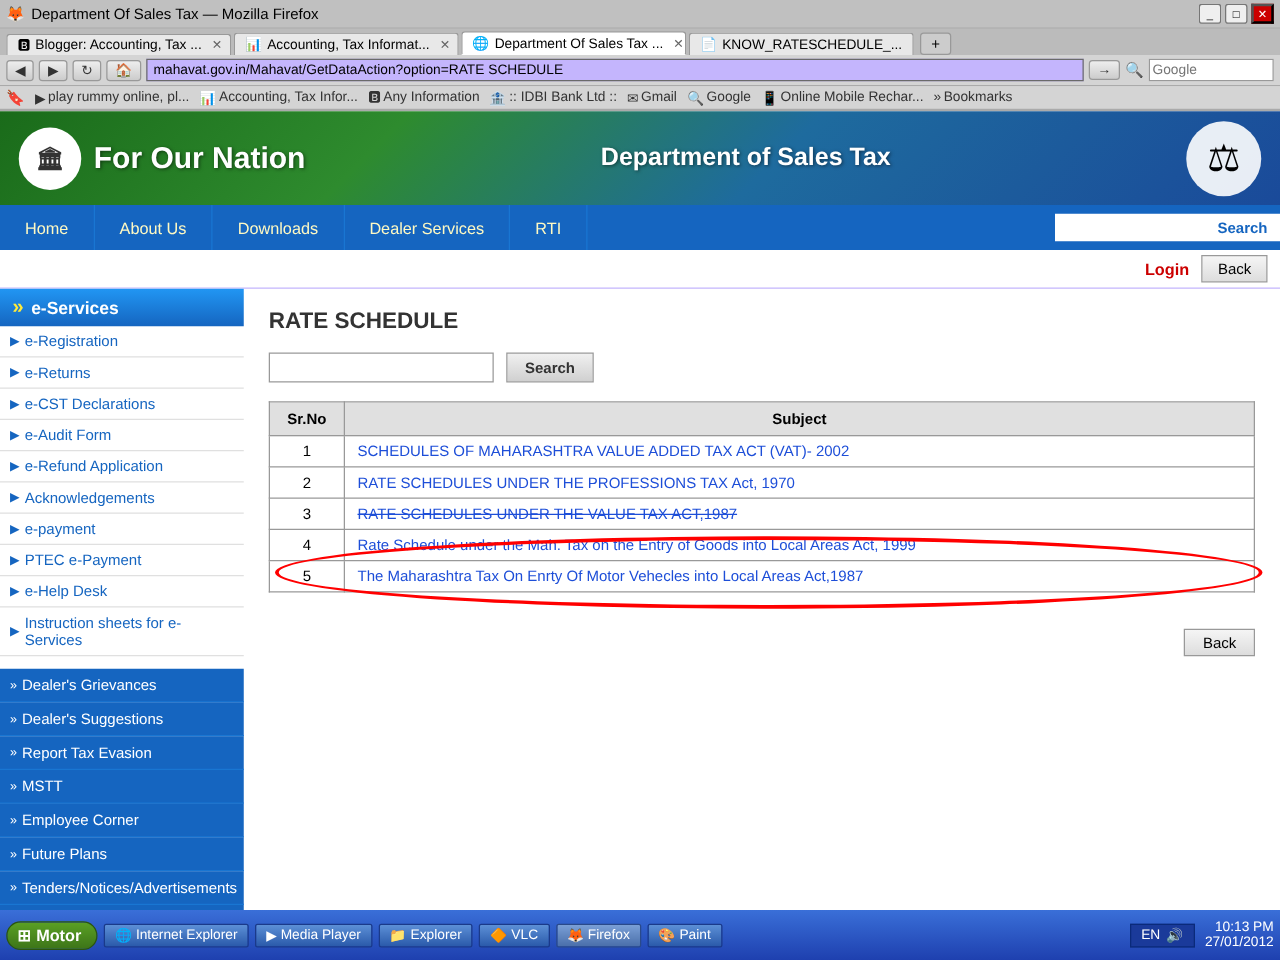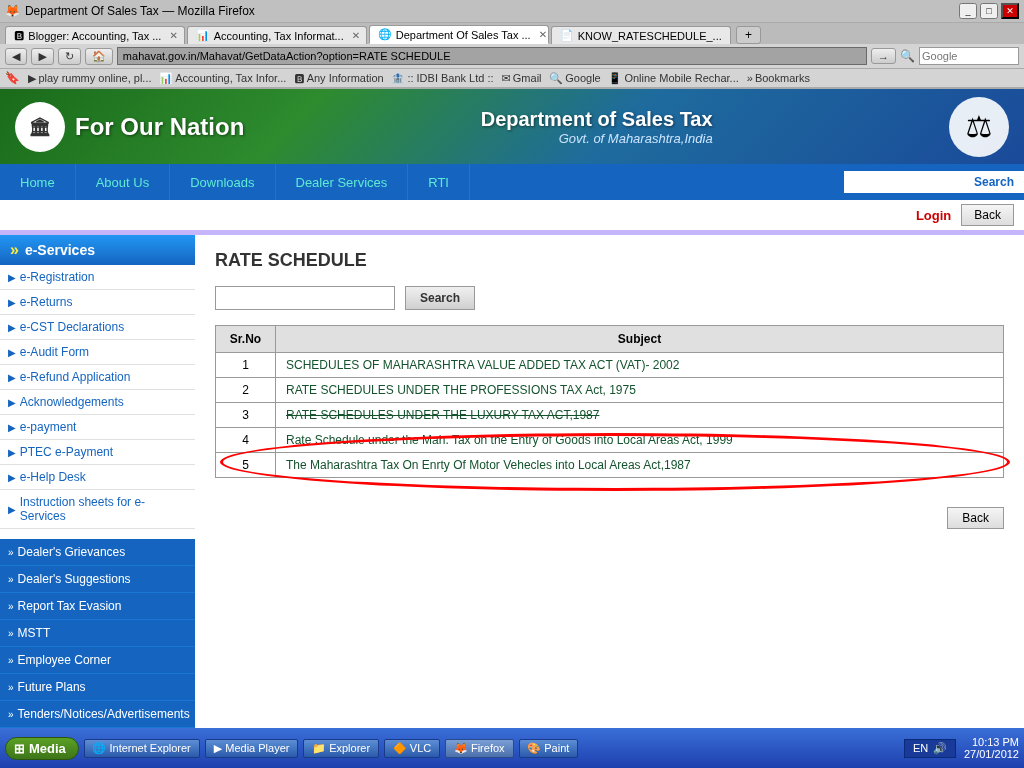--- a/index.html
+++ b/index.html
@@ -8,30 +8,30 @@
     
     .browser-chrome { background: #ddd; border-bottom: 1px solid #aaa; }
     .browser-titlebar { background: #c0c0c0; padding: 3px 5px; display: flex; align-items: center; gap: 5px; border-bottom: 1px solid #aaa; }
     .browser-tab-bar { display: flex; align-items: flex-end; padding: 2px 5px 0; background: #bbb; gap: 2px; }
     .browser-tab { background: #e8e8e8; border: 1px solid #999; border-bottom: none; padding: 2px 8px; font-size: 11px; cursor: pointer; border-radius: 3px 3px 0 0; display: flex; align-items: center; gap: 4px; max-width: 180px; white-space: nowrap; overflow: hidden; text-overflow: ellipsis; }
     .browser-tab.active { background: #fff; border-bottom: 1px solid #fff; }
     .browser-tab .tab-close { margin-left: 4px; font-size: 10px; color: #666; }
     .browser-toolbar { background: #d4d4d4; padding: 3px 5px; display: flex; align-items: center; gap: 4px; border-bottom: 1px solid #aaa; }
     .nav-btn { background: linear-gradient(to bottom, #eee, #ccc); border: 1px solid #999; border-radius: 3px; padding: 1px 6px; font-size: 11px; cursor: pointer; color: #333; }
     .nav-btn:disabled { color: #aaa; }
-    .address-bar { flex: 1; border: 1px solid #6a6a6a; padding: 2px 5px; font-size: 11px; background: #a3a3a3; }
+    .address-bar { flex: 1; border: 1px solid #6a6a6a; padding: 2px 5px; font-size: 11px; background: #c4b5fd; }
     .bookmarks-bar { background: #d4d4d4; padding: 2px 5px; display: flex; align-items: center; gap: 8px; font-size: 11px; border-bottom: 1px solid #aaa; flex-wrap: nowrap; overflow: hidden; }
     .bookmark-item { display: flex; align-items: center; gap: 2px; white-space: nowrap; color: #333; cursor: pointer; }
 
     
     .page { background: #fff; }
 
     
     .nav-bar { background: #1565c0; display: flex; align-items: stretch; height: 36px; }
-    .nav-item { color: #5eead4; padding: 0 20px; display: flex; align-items: center; font-size: 13px; cursor: pointer; border-right: 1px solid #1976d2; white-space: nowrap; }
+    .nav-item { color: #fef9c3; padding: 0 20px; display: flex; align-items: center; font-size: 13px; cursor: pointer; border-right: 1px solid #1976d2; white-space: nowrap; }
     .nav-search { margin-left: auto; display: flex; align-items: center; }
     .nav-search input { padding: 4px 6px; font-size: 12px; border: none; }
     .nav-search-btn { background: #fff; color: #1565c0; border: none; padding: 4px 10px; font-size: 12px; cursor: pointer; font-weight: bold; }
     .login-link { color: #cc0000; font-size: 13px; font-weight: bold; cursor: pointer; }
     .back-btn { background: linear-gradient(to bottom, #f5f5f5, #ddd); border: 1px solid #999; padding: 3px 12px; font-size: 12px; cursor: pointer; float: right; }
 
     
     .main-layout { display: flex; min-height: 480px; }
 
     
@@ -50,21 +50,21 @@
     .page-title { font-size: 18px; font-weight: bold; color: #333; margin-bottom: 15px; }
     .search-area { display: flex; align-items: center; gap: 10px; margin-bottom: 15px; }
     .search-input { border: 1px solid #999; padding: 4px 8px; width: 180px; font-size: 12px; }
     .search-btn { background: linear-gradient(to bottom, #f0f0f0, #d0d0d0); border: 1px solid #999; padding: 4px 14px; font-size: 12px; cursor: pointer; color: #333; font-weight: bold; }
 
     
     .data-table { width: 100%; border-collapse: collapse; margin-bottom: 29px; }
     .data-table th { background: #e0e0e0; border: 1px solid #999; padding: 6px 10px; text-align: center; font-size: 12px; }
     .data-table td { border: 1px solid #999; padding: 5px 10px; font-size: 12px; }
     .data-table td.sr-col { text-align: center; width: 60px; }
-    .data-table td a { color: #14532d; text-decoration: none; }
+    .data-table td a { color: #1d4ed8; text-decoration: none; }
 
     
     .table-wrapper { position: relative; }
     .red-oval { position: absolute; border: 3px solid red; border-radius: 50%; pointer-events: none; }
 
     
     .back-btn-bottom { display: flex; justify-content: flex-end; margin-top: 10px; }
     .back-btn2 { background: linear-gradient(to bottom, #f5f5f5, #ddd); border: 1px solid #999; padding: 3px 14px; font-size: 12px; cursor: pointer; }
 
     
@@ -149,40 +149,39 @@
     <div style="display:flex;align-items:center;gap:10px;">
       <div style="width:50px;height:50px;border-radius:50%;background:#fff;display:flex;align-items:center;justify-content:center;font-size:9px;color:#333;text-align:center;font-weight:bold;overflow:hidden;">
         <span style="font-size:18px;">🏛</span>
       </div>
       <div>
         <div style="color:#fff;font-size:24px;font-weight:bold;text-shadow:1px 1px 3px rgba(0,0,0,0.5);">For Our Nation</div>
       </div>
     </div>
     <div style="text-align:right;">
       <div style="color:#fff;font-size:20px;font-weight:bold;text-shadow:1px 1px 3px rgba(0,0,0,0.5);">Department of Sales Tax</div>
-      <div style="color:#cce5ff;font-size:13px;font-style:italic;">Govt. of Maharashtra,India</div>
     </div>
     <div style="width:60px;height:60px;border-radius:50%;background:rgba(255,255,255,0.9);display:flex;align-items:center;justify-content:center;">
       <span style="font-size:30px;">⚖</span>
     </div>
   </div>
 
   <div class="nav-bar">
     <div class="nav-item">Home</div>
     <div class="nav-item">About Us</div>
     <div class="nav-item">Downloads</div>
     <div class="nav-item">Dealer Services</div>
     <div class="nav-item">RTI</div>
     <div class="nav-search">
       <input type="text" style="padding: 4px 6px; font-size: 12px; border: none; width: 120px;" placeholder="">
       <button class="nav-search-btn">Search</button>
     </div>
   </div>
 
-  <div style="display:flex;justify-content:flex-end;align-items:center;padding:4px 10px;background:#fff;border-bottom:5px solid #c4b5fd;">
+  <div style="display:flex;justify-content:flex-end;align-items:center;padding:4px 10px;background:#fff;border-bottom:1px solid #c4b5fd;">
     <span class="login-link" style="margin-right:10px;">Login</span>
     <button class="back-btn">Back</button>
   </div>
 
   <div class="main-layout">
 
     <div class="sidebar">
       <div class="sidebar-section">
         <div class="sidebar-header">
           <span style="color:#ffeb3b;font-size:16px;">»</span>
@@ -282,25 +281,25 @@
               <th>Subject</th>
             </tr>
           </thead>
           <tbody>
             <tr>
               <td class="sr-col">1</td>
               <td><a href="#">SCHEDULES OF MAHARASHTRA VALUE ADDED TAX ACT (VAT)- 2002</a></td>
             </tr>
             <tr>
               <td class="sr-col">2</td>
-              <td><a href="#">RATE SCHEDULES UNDER THE PROFESSIONS TAX Act, 1975</a></td>
+              <td><a href="#">RATE SCHEDULES UNDER THE PROFESSIONS TAX Act, 1970</a></td>
             </tr>
             <tr>
               <td class="sr-col">3</td>
-              <td><a href="#" style="text-decoration:line-through;">RATE SCHEDULES UNDER THE LUXURY TAX ACT,1987</a></td>
+              <td><a href="#" style="text-decoration:line-through;">RATE SCHEDULES UNDER THE VALUE TAX ACT,1987</a></td>
             </tr>
             <tr>
               <td class="sr-col">4</td>
               <td><a href="#">Rate Schedule under the Mah. Tax on the Entry of Goods into Local Areas Act, 1999</a></td>
             </tr>
             <tr>
               <td class="sr-col">5</td>
               <td><a href="#">The Maharashtra Tax On Enrty Of Motor Vehecles into Local Areas Act,1987</a></td>
             </tr>
           </tbody>
@@ -327,21 +326,21 @@
     </div>
     <div>This site is designed to view in 1024 X 768 resolution</div>
   </div>
 
 </div>
 
 <div class="taskbar">
   <div class="taskbar-left">
     <button class="start-btn">
       <span>⊞</span>
-      <span>Media</span>
+      <span>Motor</span>
     </button>
     <div class="taskbar-program">
       <span>🌐</span>
       <span>Internet Explorer</span>
     </div>
     <div class="taskbar-program">
       <span>▶</span>
       <span>Media Player</span>
     </div>
     <div class="taskbar-program">

